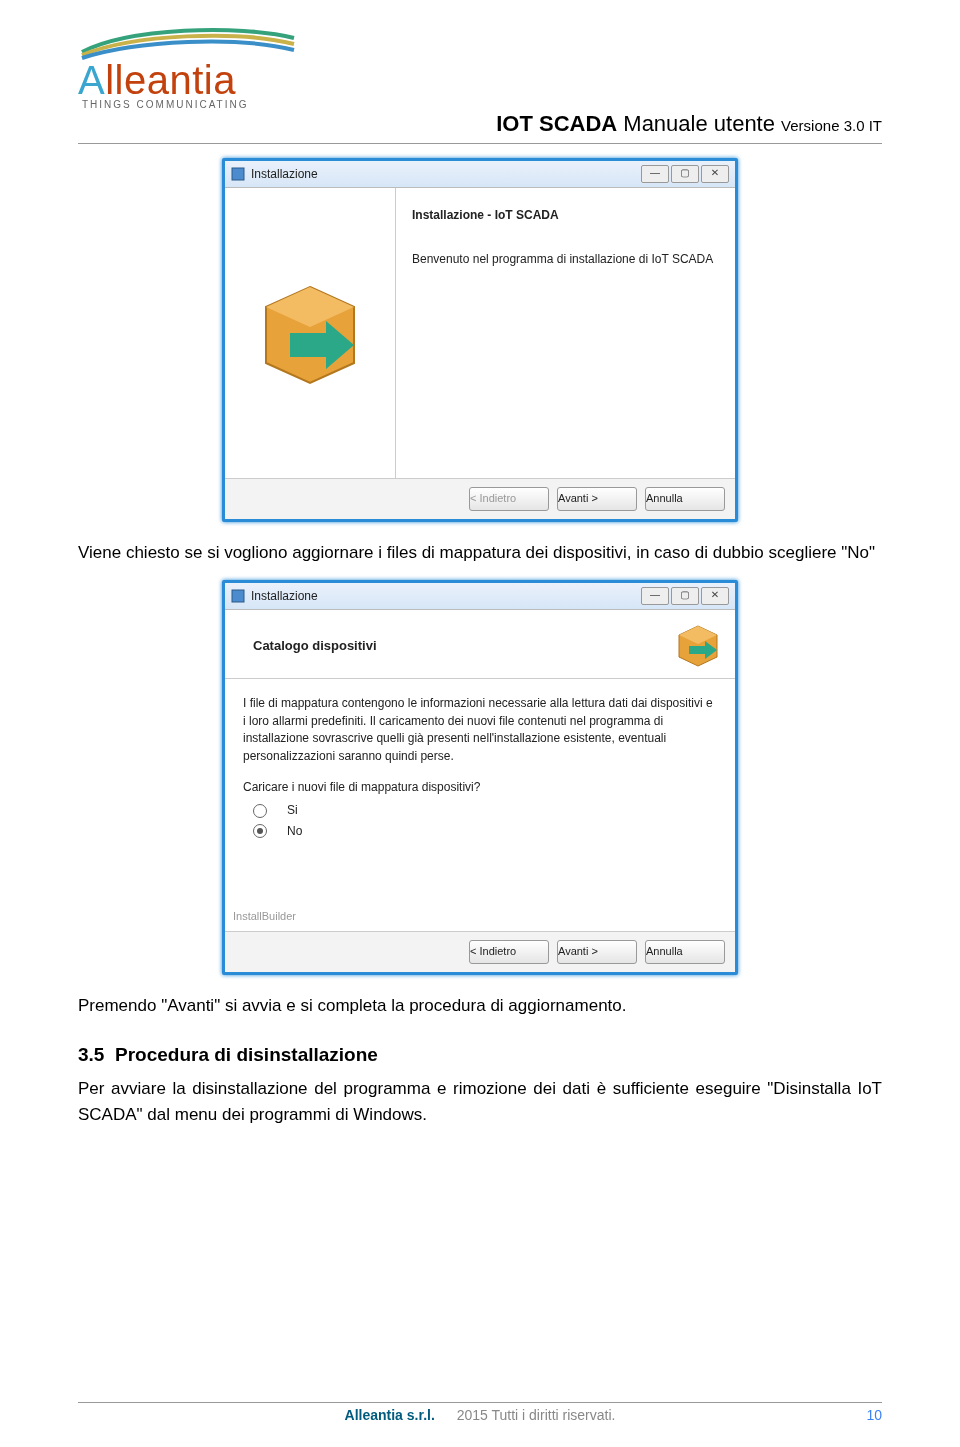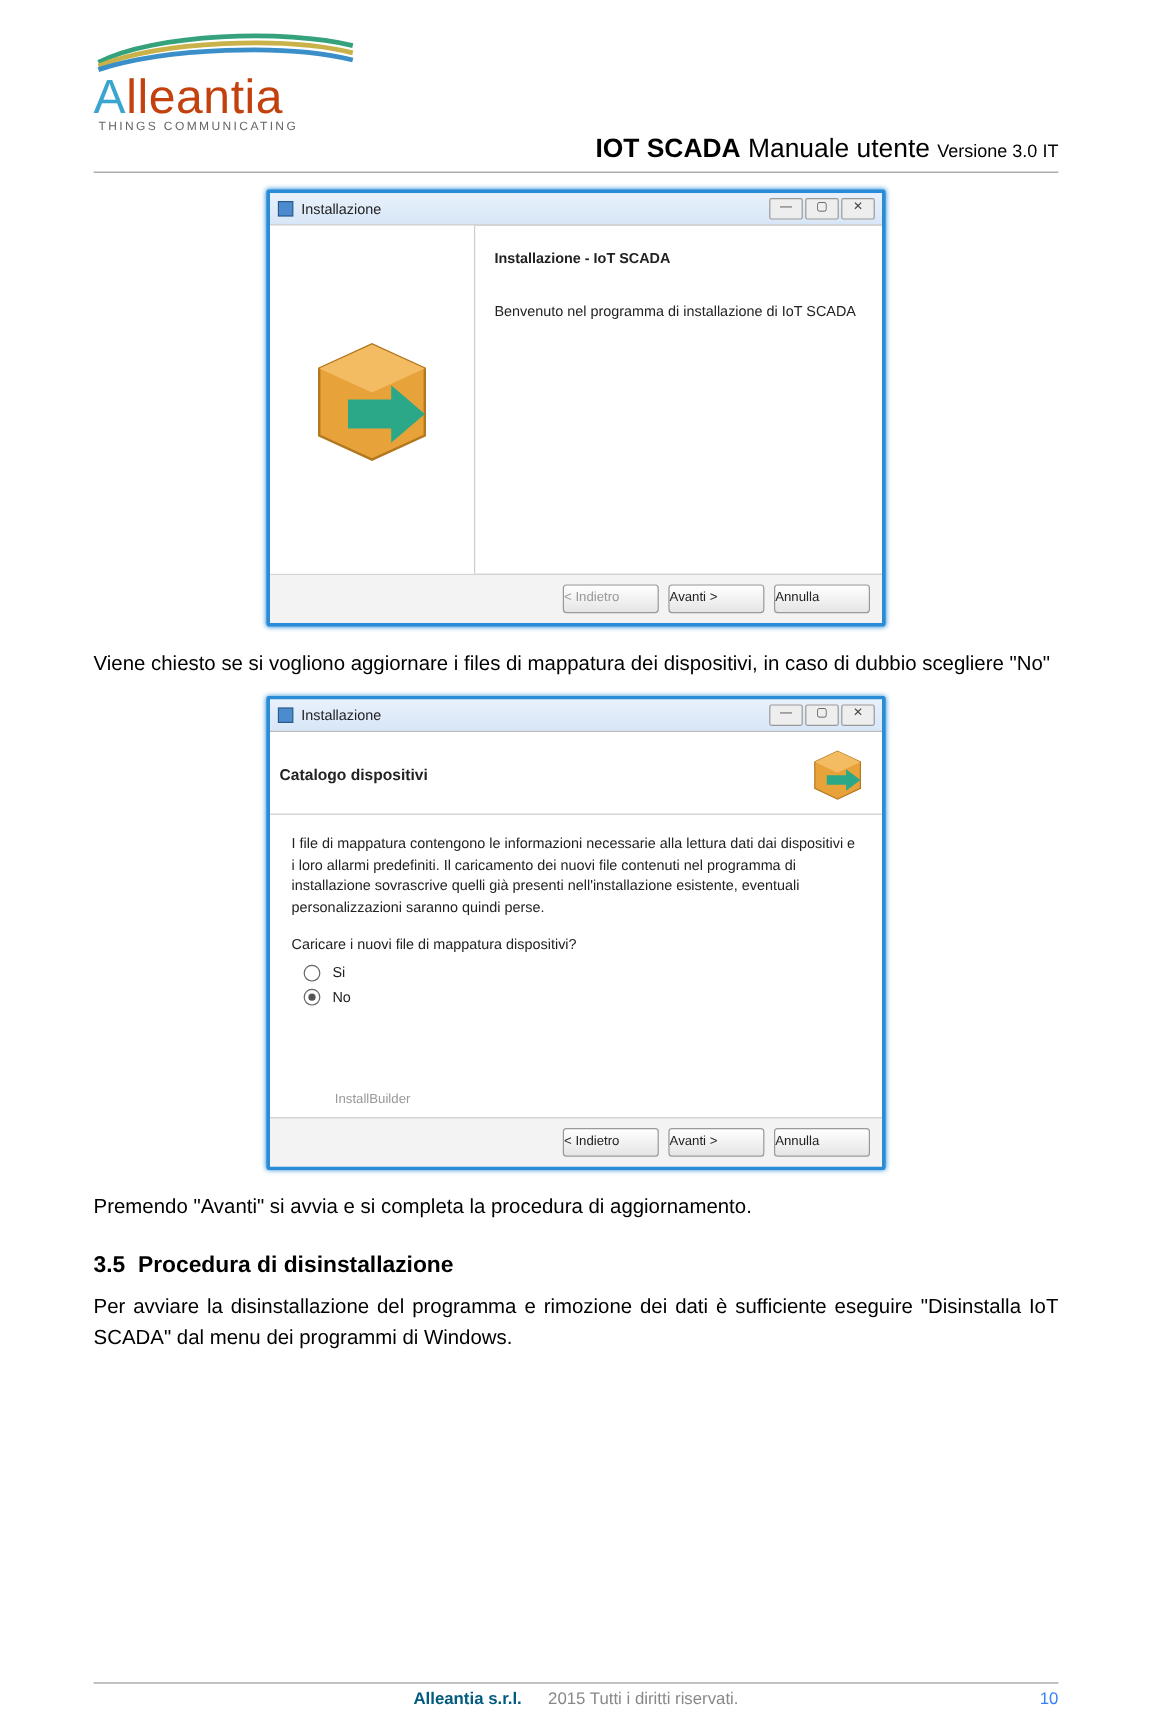--- a/index.html
+++ b/index.html
@@ -137,57 +137,56 @@
     border:1px solid #999;
     border-radius:3px;
     background:linear-gradient(#fff,#e5e5e5);
     text-align:left;
     line-height:20px;
   }
   .wiz-btn.disabled { color:#999; }
 
   
   .body2-header {
-    padding:12px 14px 10px 8px;
+    padding:12px 14px 10px 28px;
     display:flex;
     align-items:center;
     justify-content:space-between;
     border-bottom:1px solid #ccc;
   }
   .body2-header .h2 { font-weight:bold; font-size:13px; }
   .small-box-icon { width:46px;height:46px; }
   .body2-content {
     padding: 16px 18px 6px 18px;
     font-size:12px;
     line-height:1.45;
     height:230px;
     position:relative;
   }
   .body2-content p { margin:0 0 14px 0;}
   .radiogroup { margin-left:10px; }
   .radio-row {
     display:flex;
     align-items:center;
-    gap:10px;
+    gap:20px;
     font-size:12px;
     margin:3px 0;
   }
   .radio {
     width:12px;height:12px;border:1px solid #666;border-radius:50%;
     display:inline-flex;align-items:center;justify-content:center;
     background:#fff;
   }
   .radio.sel::after{ content:"";width:6px;height:6px;background:#555;border-radius:50%; }
   .installbuilder {
     position:absolute;
     left:8px;
     bottom:6px;
     color:#999;
     font-size:11px;
-    margin-left:46px;
   }
 
   
   .body-text {
     font-size:17px;
     line-height:1.55;
     text-align:justify;
     margin: 2px 0 14px 0;
   }
   .section-title {

